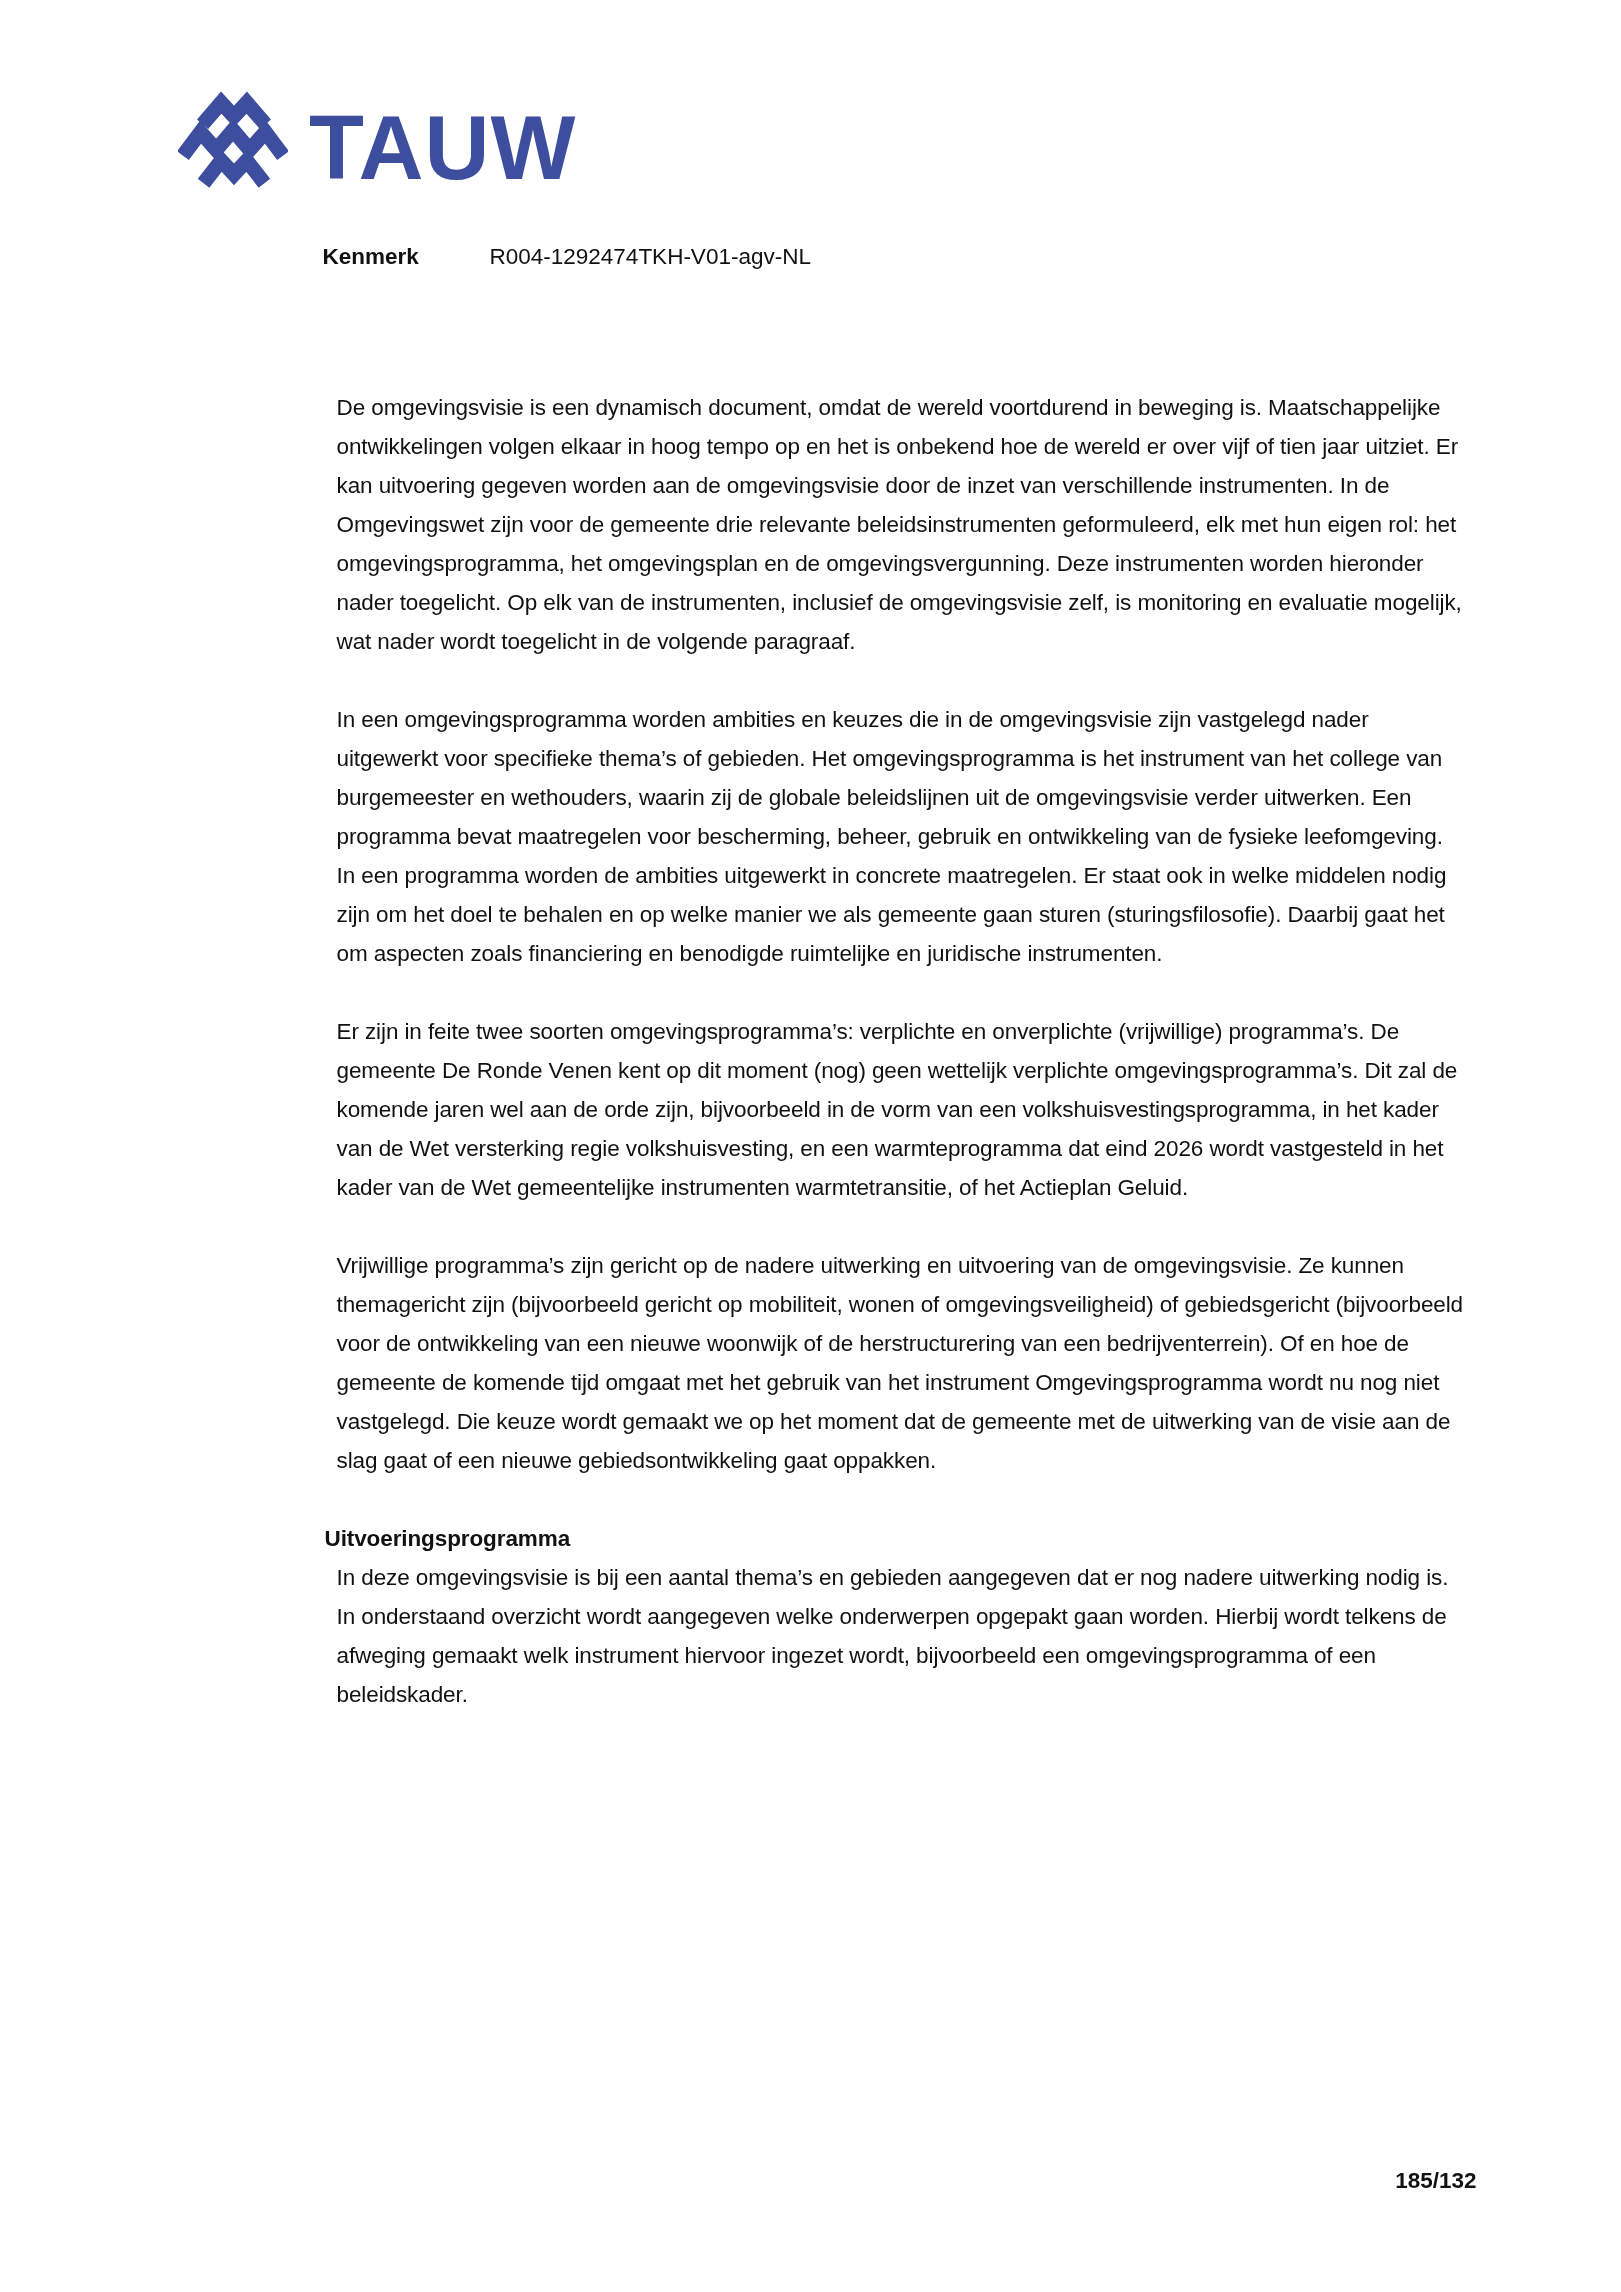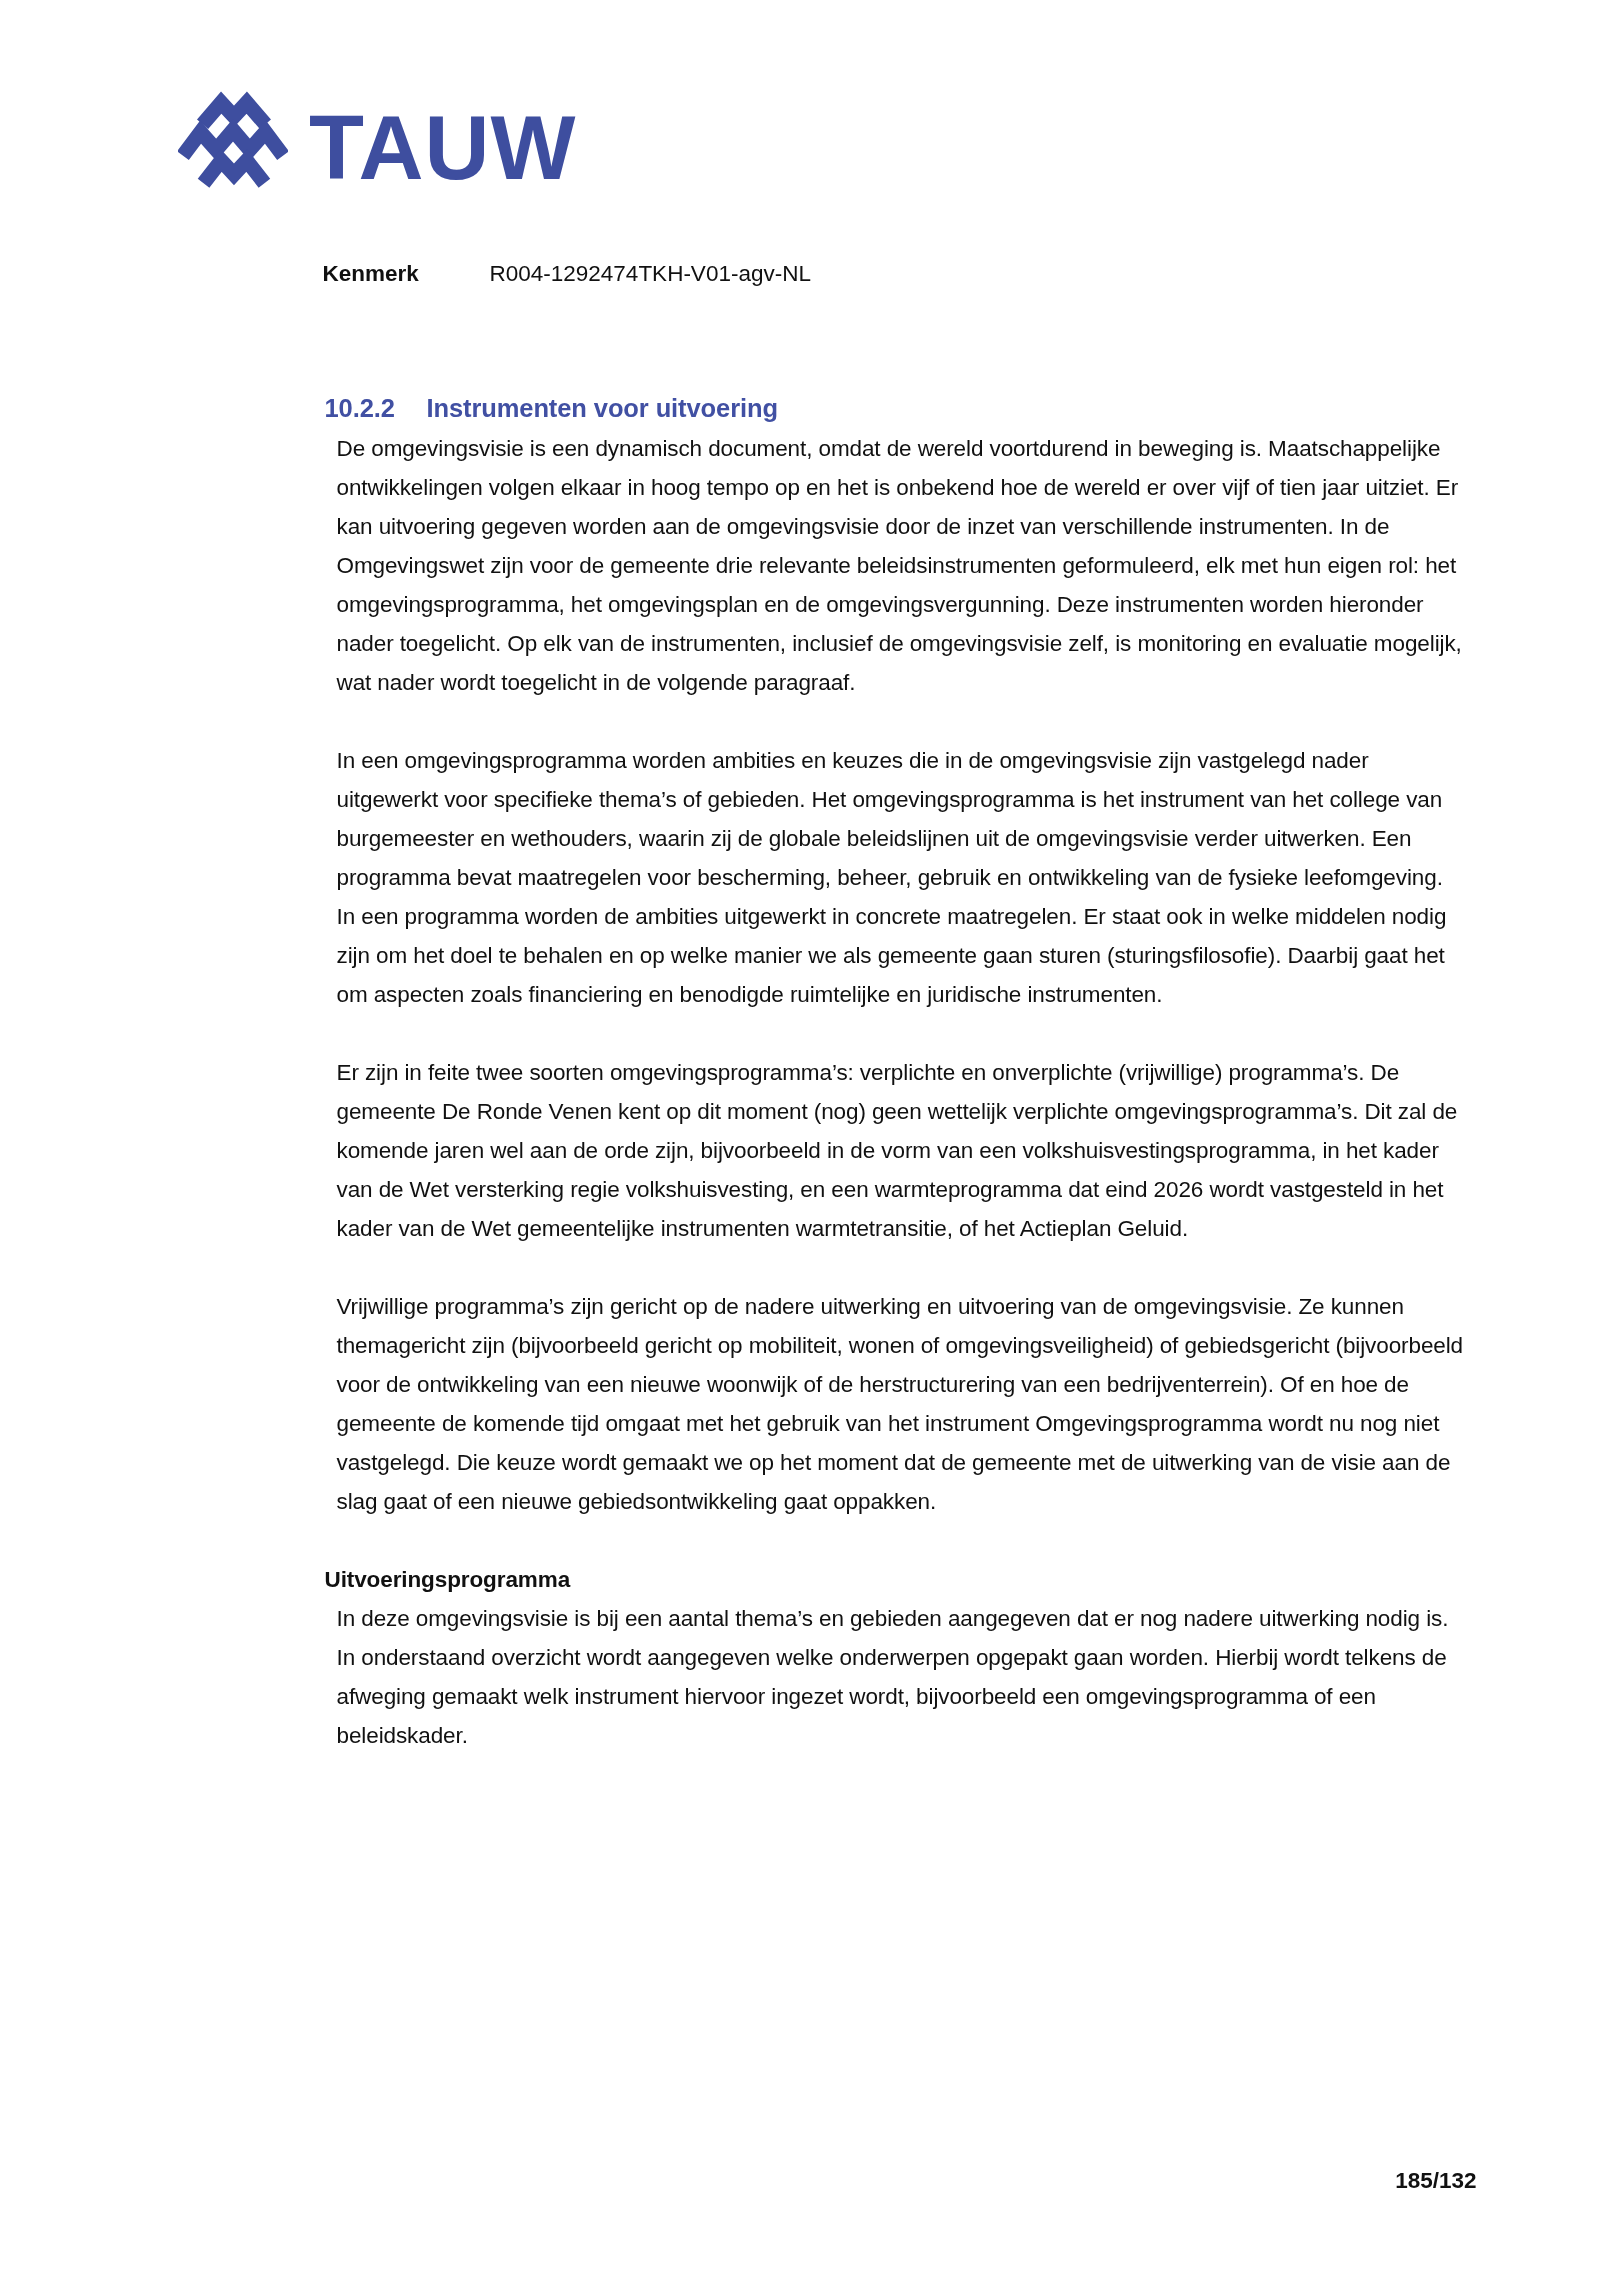--- a/index.html
+++ b/index.html
@@ -36,21 +36,21 @@
     line-height: 108px;
     margin-left: 21.6px;
     letter-spacing: 1px;
     padding-top: 9.8px;
   }
 
   
   .kenmerk {
     position: absolute;
     left: 238px;
-    top: 259px;
+    top: 242px;
     font-size: 22.5px;
     line-height: 29px;
     display: flex;
   }
   .kenmerk-label {
     font-weight: 700;
     width: 167px;
     flex: none;
   }
 
@@ -117,24 +117,20 @@
     <span class="logo-word">TAUW</span>
   </header>
 
   <div class="kenmerk">
     <span class="kenmerk-label">Kenmerk</span>
     <span class="kenmerk-value">R004-1292474TKH-V01-agv-NL</span>
   </div>
 
   <main class="content">
 
-    <h2 class="section-heading">
-      <span class="sec-num">10.2.2</span>
-      <span class="sec-title">Instrumenten voor uitvoering</span>
-    </h2>
 
     <p>De omgevingsvisie is een dynamisch document, omdat de wereld voortdurend in beweging is. Maatschappelijke ontwikkelingen volgen elkaar in hoog tempo op en het is onbekend hoe de wereld er over vijf of tien jaar uitziet. Er kan uitvoering gegeven worden aan de omgevingsvisie door de inzet van verschillende instrumenten. In de Omgevingswet zijn voor de gemeente drie relevante beleidsinstrumenten geformuleerd, elk met hun eigen rol: het omgevingsprogramma, het omgevingsplan en de omgevingsvergunning. Deze instrumenten worden hieronder nader toegelicht. Op elk van de instrumenten, inclusief de omgevingsvisie zelf, is monitoring en evaluatie mogelijk, wat nader wordt toegelicht in de volgende paragraaf.</p>
 
     <p>In een omgevingsprogramma worden ambities en keuzes die in de omgevingsvisie zijn vastgelegd nader uitgewerkt voor specifieke thema’s of gebieden. Het omgevingsprogramma is het instrument van het college van burgemeester en wethouders, waarin zij de globale beleidslijnen uit de omgevingsvisie verder uitwerken. Een programma bevat maatregelen voor bescherming, beheer, gebruik en ontwikkeling van de fysieke leefomgeving. In een programma worden de ambities uitgewerkt in concrete maatregelen. Er staat ook in welke middelen nodig zijn om het doel te behalen en op welke manier we als gemeente gaan sturen (sturingsfilosofie). Daarbij gaat het om aspecten zoals financiering en benodigde ruimtelijke en juridische instrumenten.</p>
     <p>Er zijn in feite twee soorten omgevingsprogramma’s: verplichte en onverplichte (vrijwillige) programma’s. De gemeente De Ronde Venen kent op dit moment (nog) geen wettelijk verplichte omgevingsprogramma’s. Dit zal de komende jaren wel aan de orde zijn, bijvoorbeeld in de vorm van een volkshuisvestingsprogramma, in het kader van de Wet versterking regie volkshuisvesting, en een warmteprogramma dat eind 2026 wordt vastgesteld in het kader van de Wet gemeentelijke instrumenten warmtetransitie, of het Actieplan Geluid.</p>
     <p>Vrijwillige programma’s zijn gericht op de nadere uitwerking en uitvoering van de omgevingsvisie. Ze kunnen themagericht zijn (bijvoorbeeld gericht op mobiliteit, wonen of omgevingsveiligheid) of gebiedsgericht (bijvoorbeeld voor de ontwikkeling van een nieuwe woonwijk of de herstructurering van een bedrijventerrein). Of en hoe de gemeente de komende tijd omgaat met het gebruik van het instrument Omgevingsprogramma wordt nu nog niet vastgelegd. Die keuze wordt gemaakt we op het moment dat de gemeente met de uitwerking van de visie aan de slag gaat of een nieuwe gebiedsontwikkeling gaat oppakken.</p>
 
     <h3>Uitvoeringsprogramma</h3>
     <p>In deze omgevingsvisie is bij een aantal thema’s en gebieden aangegeven dat er nog nadere uitwerking nodig is. In onderstaand overzicht wordt aangegeven welke onderwerpen opgepakt gaan worden. Hierbij wordt telkens de afweging gemaakt welk instrument hiervoor ingezet wordt, bijvoorbeeld een omgevingsprogramma of een beleidskader.</p>
 

